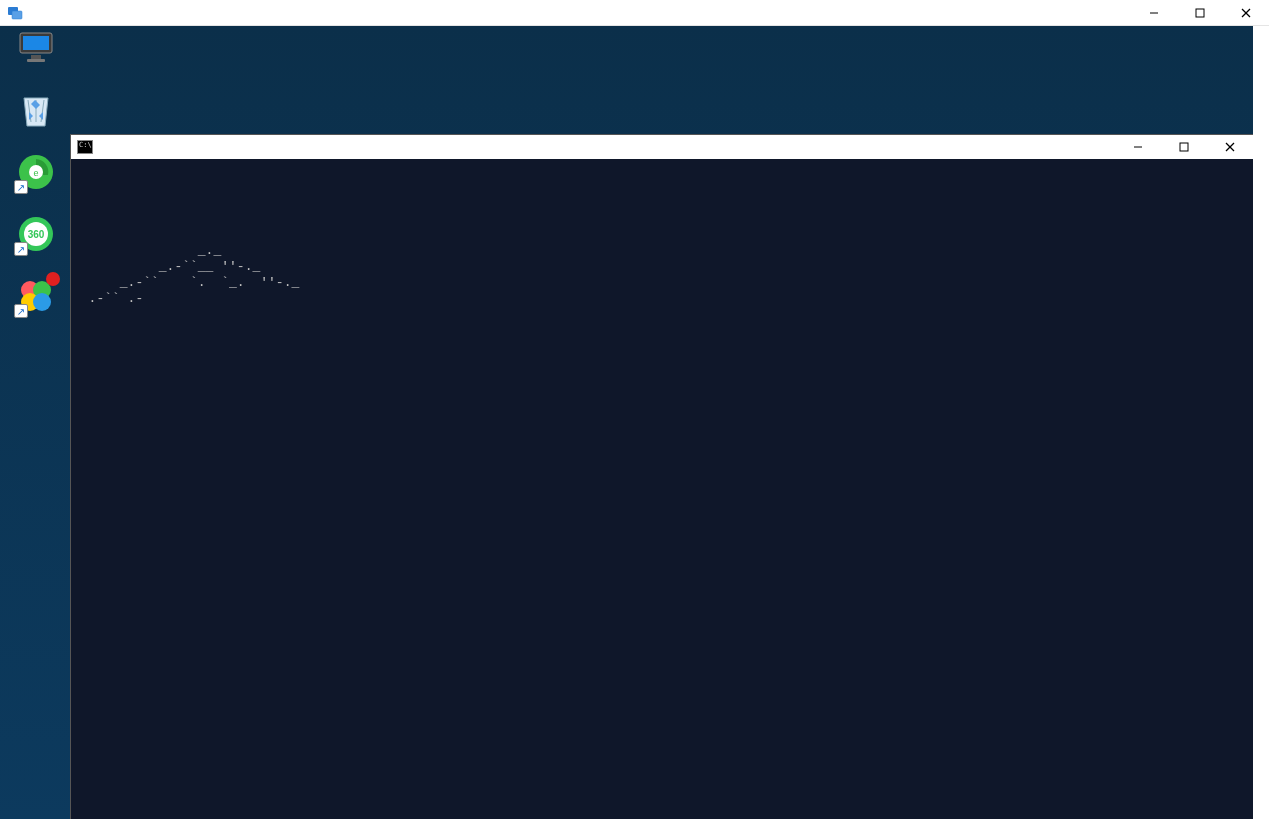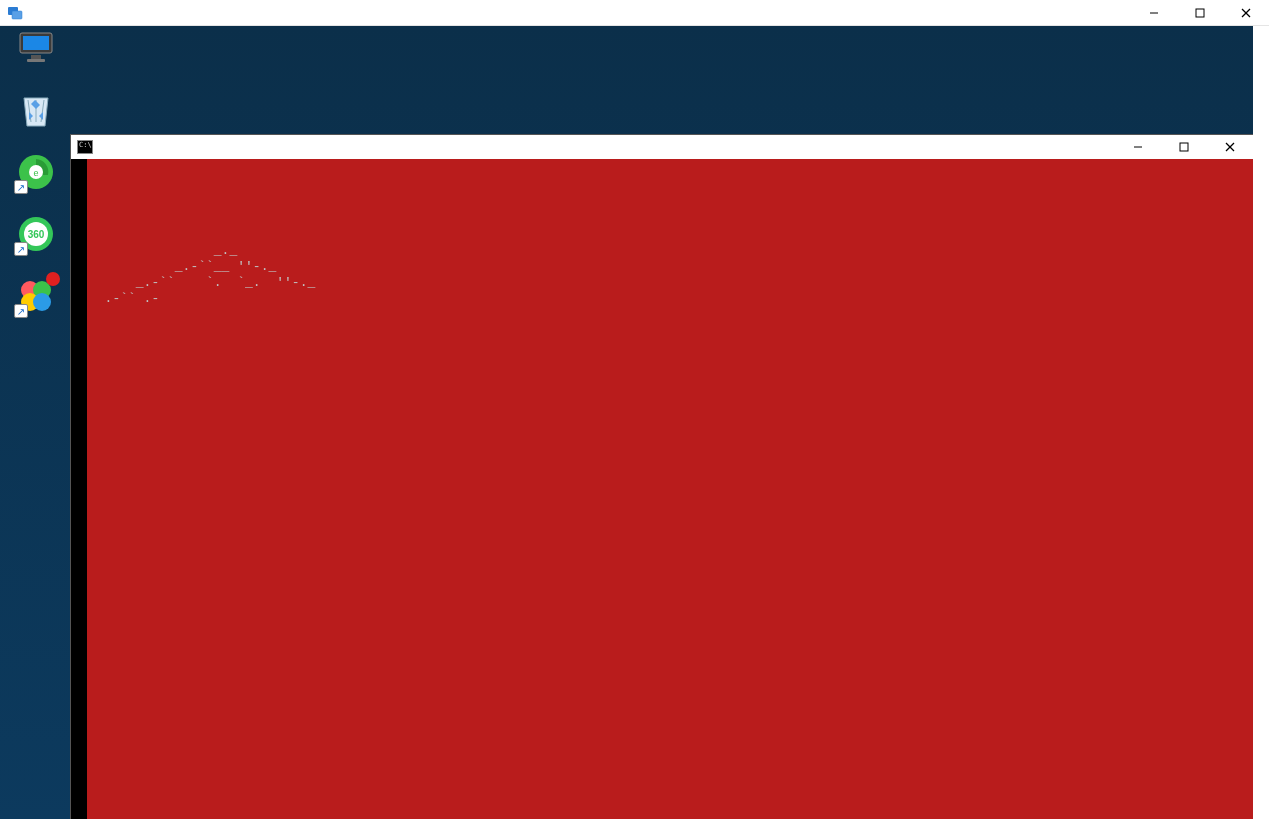--- a/index.html
+++ b/index.html
@@ -24,21 +24,21 @@
 .badge { position:absolute; right:-4px; top:-4px; background:#e02020; color:#fff; border-radius:50%; width:14px; height:14px; font-size:9px; display:flex; align-items:center; justify-content:center; }
 
 .console-window { position: absolute; left: 70px; top: 108px; right: 0; bottom: 0; background:#000; display:flex; flex-direction:column; border-top:1px solid #555; border-left:1px solid #555;}
 .console-titlebar { height: 24px; background: #fff; display: flex; align-items: center; }
 .console-titlebar .cicon { width:16px; height:14px; margin:0 6px; background:#000; border:1px solid #888; position:relative; }
 .console-titlebar .cicon::after { content:"C:\\"; position:absolute; color:#ccc; font-size:7px; font-family:monospace; left:1px; top:0; }
 .console-titlebar .title { font-size: 12px; color: #000; }
 .console-titlebar .spacer { flex:1; }
 .console-titlebar .winbtn { width: 46px; height: 24px; display: flex; align-items: center; justify-content: center; color: #000; font-size: 13px; cursor: pointer; }
 
-.console-body { flex:1; background:#b91c1c; color:#c0c0c0; font-family: "NSimSun","SimSun","Courier New",monospace; font-size:13px; line-height:16px; padding: 4px 2px 12px 2px; white-space: pre; overflow:hidden;margin-left:16px; }
+.console-body { flex:1; background:#0f172a; color:#c0c0c0; font-family: "NSimSun","SimSun","Courier New",monospace; font-size:13px; line-height:16px; padding: 4px 2px 12px 2px; white-space: pre; overflow:hidden; }
 </style>
 </head>
 <body>
 
 <div class="outer-window">
   <div class="outer-titlebar">
     <span class="icon">
       <svg width="16" height="16" viewBox="0 0 16 16">
           <rect x="1" y="2" width="10" height="8" rx="1" fill="#2b7cd3"></rect>
           <rect x="5" y="6" width="10" height="8" rx="1" fill="#5aa0e6" stroke="#2b7cd3" stroke-width="0.5"></rect>

